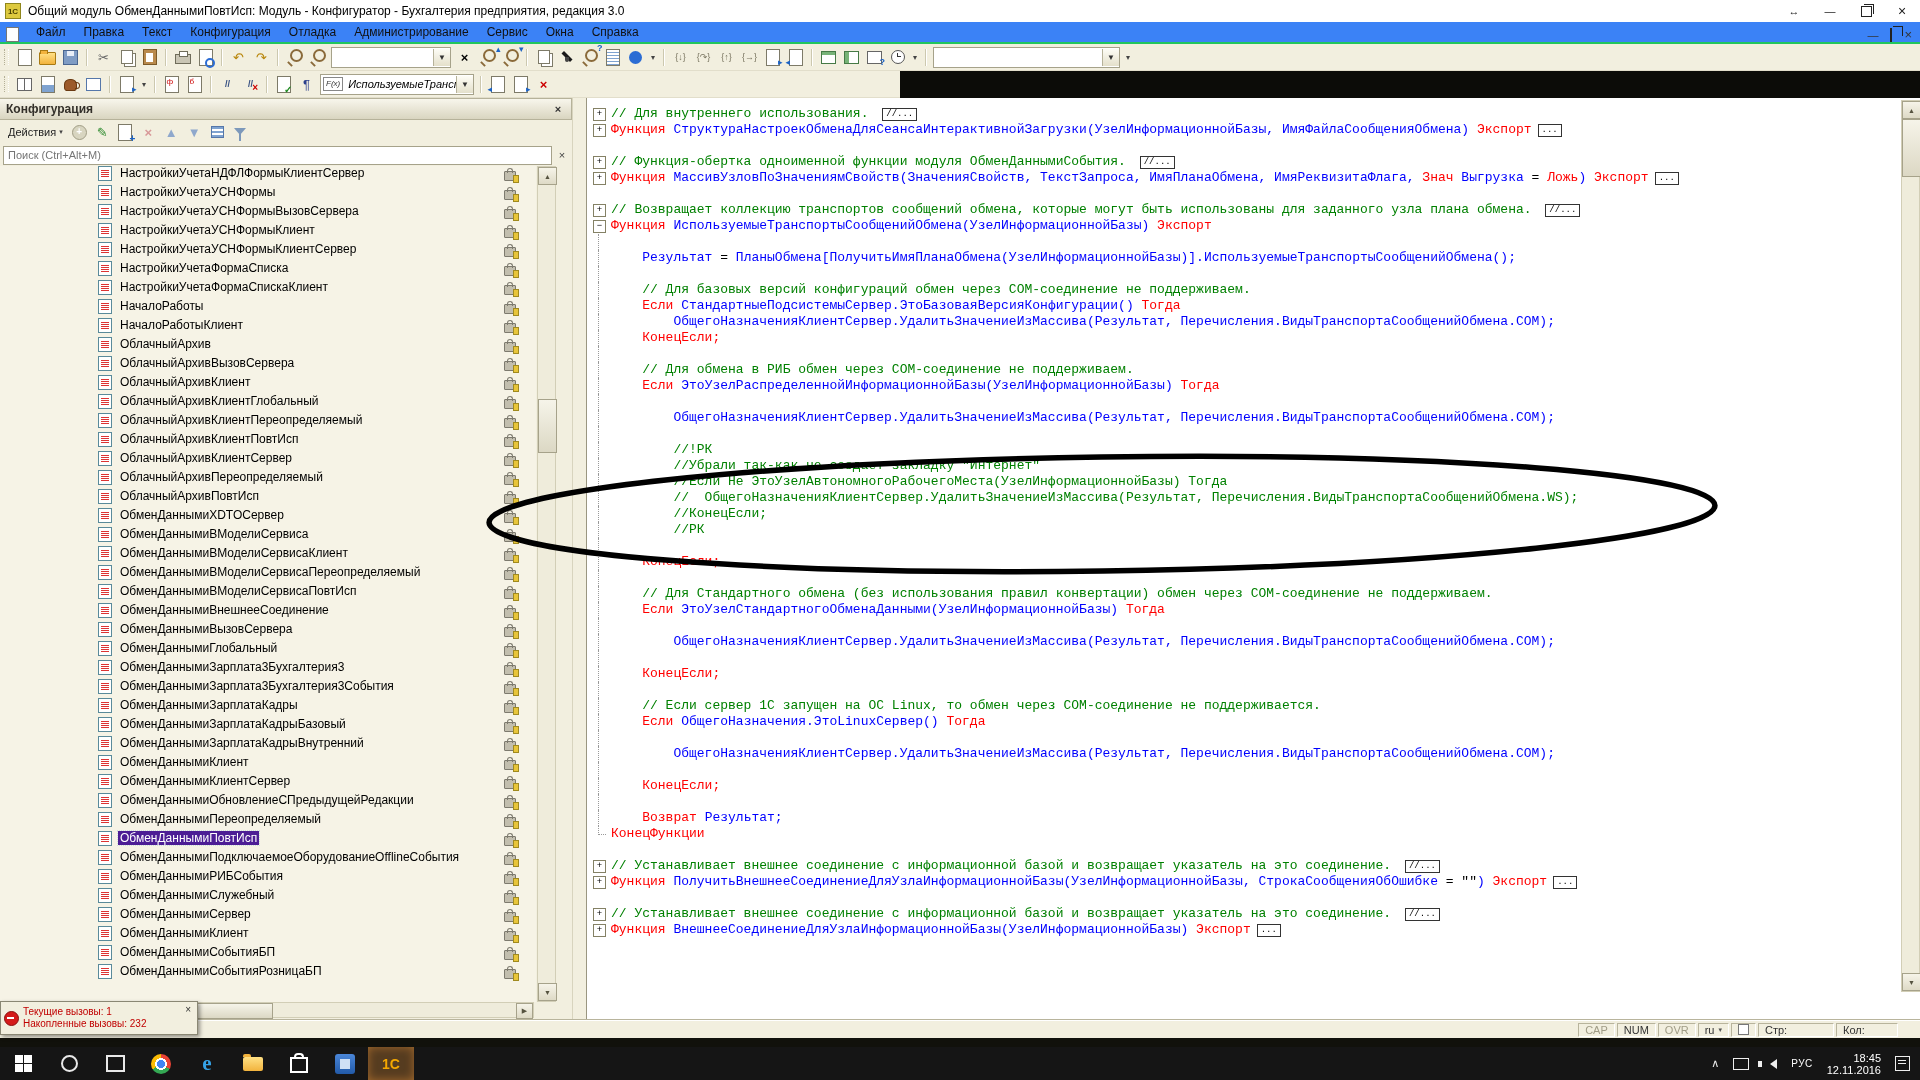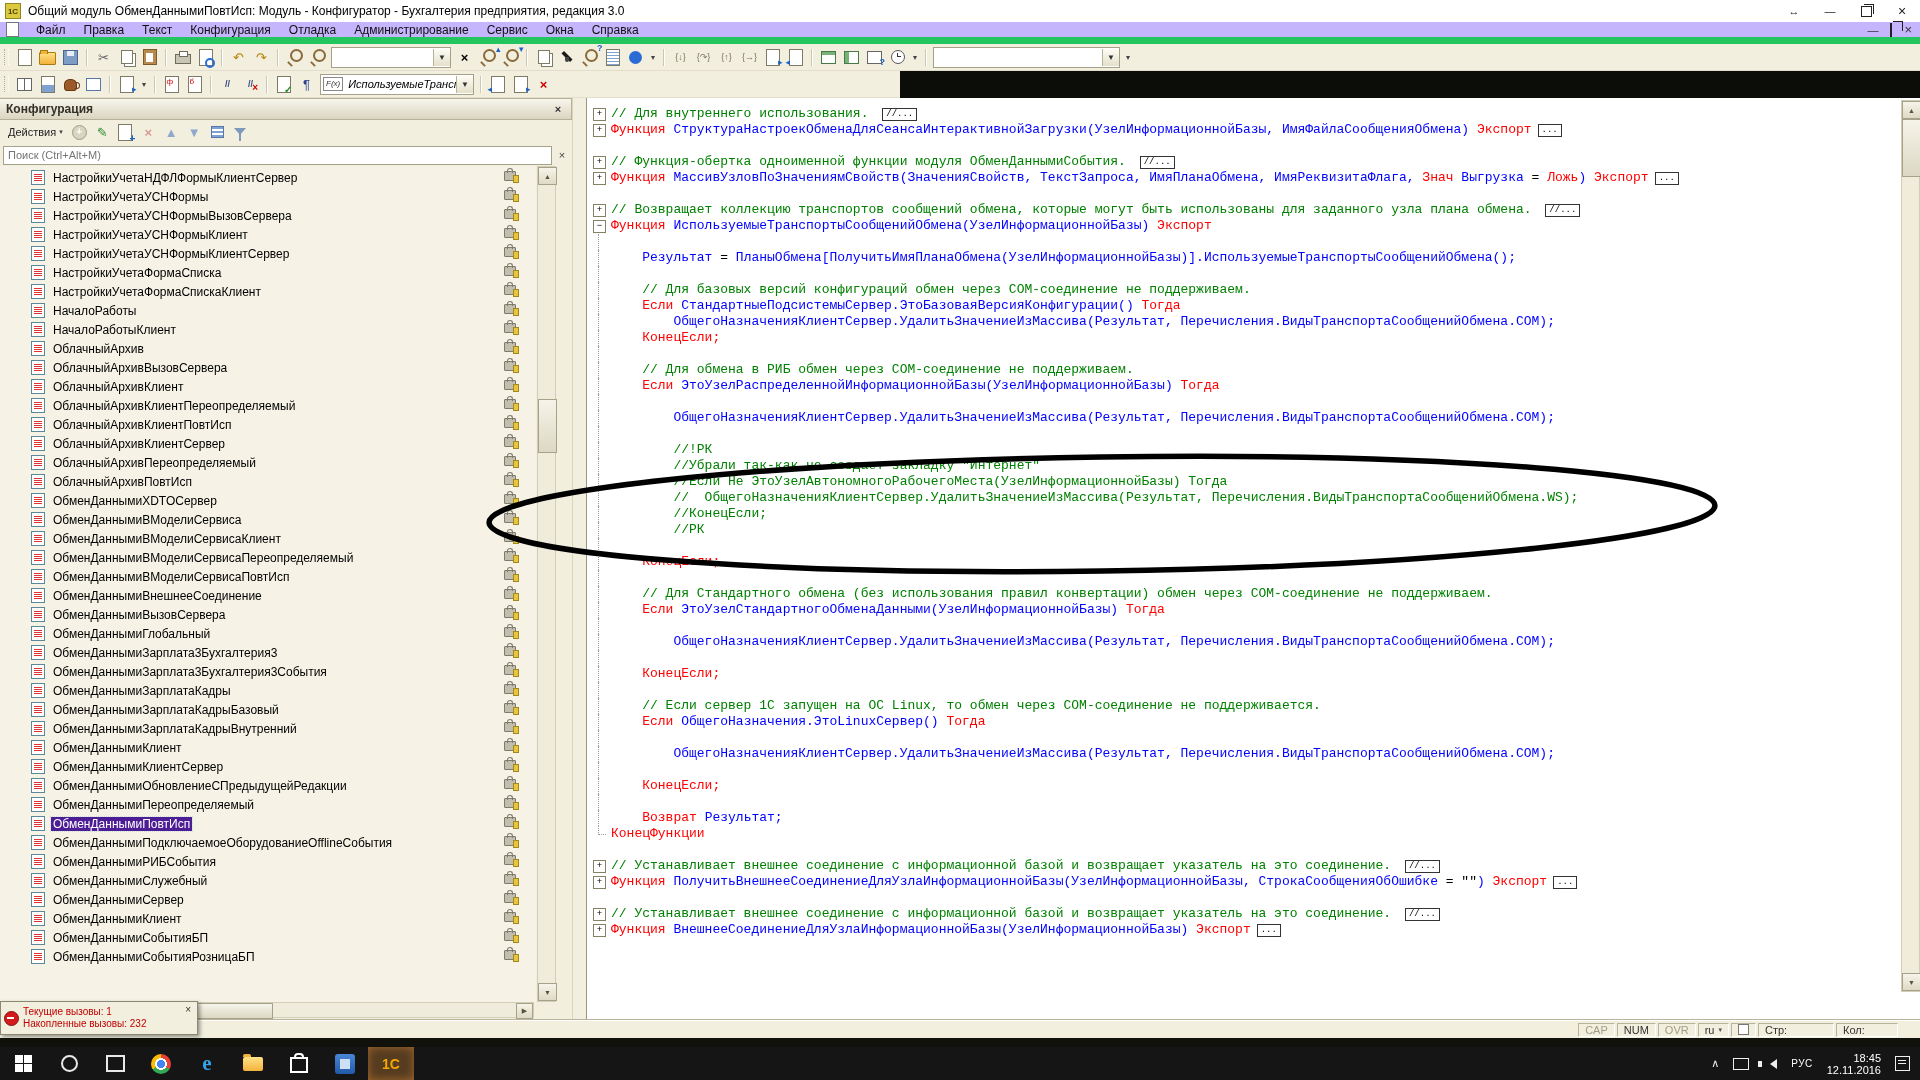--- a/index.html
+++ b/index.html
@@ -10,22 +10,22 @@
   .titlebar{left:0;top:0;width:1920px;height:22px;background:#ffffff;display:flex;align-items:center;
             padding:0 0 0 5px;box-sizing:border-box;font-size:12px;color:#000}
   .app16{width:14px;height:14px;background:#ddc93f;border:1px solid #8f861c;color:#4a4000;font-size:8px;
          font-weight:bold;display:flex;align-items:center;justify-content:center;margin-right:7px;flex:0 0 auto}
   .title-text{white-space:nowrap}
   .cap-sp{flex:1}
   .capbtn{width:36px;height:22px;display:flex;align-items:center;justify-content:center;color:#222;font-size:11px}
   .glyph-restore{width:9px;height:9px;border:1px solid #222;background:#fff;position:relative}
   .glyph-restore::before{content:"";position:absolute;left:2px;top:-3px;width:9px;height:9px;border:1px solid #222;border-left:none;border-bottom:none}
   
-  .menubar{left:0;top:22px;width:1920px;height:22px;background:#c4b5fd;border-bottom:7px solid #22c55e;
-           display:flex;align-items:flex-start;font-size:12px;color:#111;box-sizing:border-box}
+  .menubar{left:0;top:22px;width:1920px;height:22px;background:#3b82f6;border-bottom:2px solid #22c55e;
+           display:flex;align-items:flex-end;font-size:12px;color:#111;box-sizing:border-box}
   .mdoc{width:11px;height:13px;background:#fff;border:1px solid #777;margin:0 8px 0 6px}
   .menu-item{padding:0 9px;height:100%;display:flex;align-items:center}
   .mdi{display:flex;align-items:center;margin-left:auto;margin-right:8px;gap:12px;color:#333;font-size:11px}
   
   .toolbar{left:0;width:1920px;height:27px;background:#f2efdf;display:flex;align-items:center;
            border-bottom:1px solid #e2decb;box-sizing:border-box;padding-left:2px}
   .tb1{top:44px}.tb2{top:71px;width:900px}
   .grip{width:3px;height:16px;border-left:1px dotted #b3af96;border-right:1px dotted #fff;margin:0 4px 0 2px}
   .sep{width:1px;height:17px;background:#ccc8af;border-right:1px solid #fff;margin:0 4px}
   .tbtn{width:23px;height:22px;display:flex;align-items:center;justify-content:center;border-radius:2px;flex:0 0 auto}
@@ -96,21 +96,21 @@
   .panel-x{margin-left:auto;font-size:11px;color:#333;width:14px;text-align:center}
   .actions-row{height:24px;display:flex;align-items:center;padding:0 4px;font-size:11px;color:#222;gap:2px}
   .actions-label{display:flex;align-items:center;gap:3px;padding:2px 4px}
   .abtn{width:21px;height:20px;display:flex;align-items:center;justify-content:center}
   .search-row{height:22px;display:flex;align-items:center;padding:0 3px;gap:3px}
   .search-input{flex:1;height:17px;border:1px solid #a6a28a;background:#fff;font-size:11px;padding:0 4px;
                 font-family:"Liberation Sans",sans-serif;color:#333}
   .search-input::placeholder{color:#a9a халь}
   .search-x{width:14px;text-align:center;font-size:11px;color:#444}
   .tree{position:relative;height:836px;overflow:hidden;background:#f6f3e6;width:536px}
-  .trow{display:flex;align-items:flex-end;height:19px;padding-left:31px;font-size:12px;color:#000;position:relative;white-space:nowrap}
+  .trow{display:flex;align-items:flex-start;height:19px;padding-left:98px;font-size:12px;color:#000;position:relative;white-space:nowrap}
   .modic{width:12px;height:13px;background:#fff;border:1px solid #5a8a9a;flex:0 0 auto;position:relative}
   .modic::before{content:"";position:absolute;left:2px;top:2px;right:2px;bottom:2px;
                  background:repeating-linear-gradient(#fff 0 1px,#d33 1px 2px)}
   .tname{margin-left:6px;padding:0 2px}
   .sel .tname{background:#4c1d95;color:#fff;outline:1px dotted #cdd}
   .lockic{position:absolute;right:20px;top:5px;width:10px;height:8px;background:#c2beae;border:1px solid #7d7a6e;border-radius:1px}
   .lockic::before{content:"";position:absolute;top:-4px;left:2px;width:4px;height:4px;border:1px solid #7d7a6e;border-bottom:none;border-radius:3px 3px 0 0}
   .lockic::after{content:"";position:absolute;right:-4px;bottom:-3px;width:4px;height:6px;background:#e8c53a;border:1px solid #a08a20}
   
   .vsb{position:absolute;width:19px;background:#efecdb;border:1px solid #d2ceb6;box-sizing:border-box}
@@ -484,20 +484,25 @@
           <span class="tname">ОблачныйАрхивВызовСервера</span>
           <span class="lockic"></span>
         </div>
         <div class="trow">
           <span class="modic"></span>
           <span class="tname">ОблачныйАрхивКлиент</span>
           <span class="lockic"></span>
         </div>
         <div class="trow">
           <span class="modic"></span>
+          <span class="tname">ОблачныйАрхивКлиентГлобальный</span>
+          <span class="lockic"></span>
+        </div>
+        <div class="trow">
+          <span class="modic"></span>
           <span class="tname">ОблачныйАрхивКлиентПереопределяемый</span>
           <span class="lockic"></span>
         </div>
         <div class="trow">
           <span class="modic"></span>
           <span class="tname">ОблачныйАрхивКлиентПовтИсп</span>
           <span class="lockic"></span>
         </div>
         <div class="trow">
           <span class="modic"></span>

